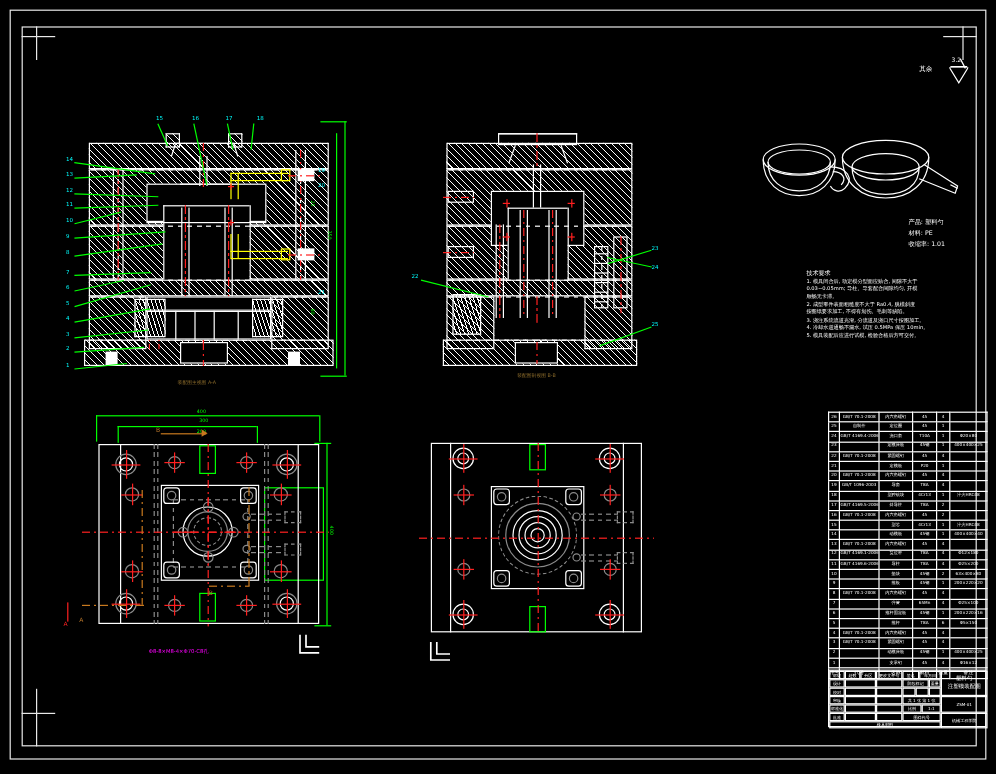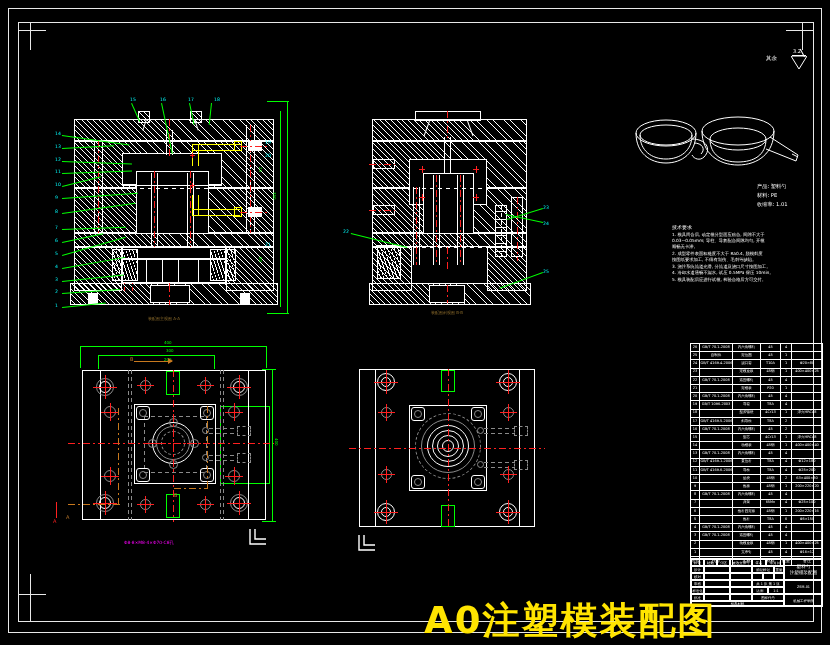--- a/index.html
+++ b/index.html
@@ -929,15 +929,14 @@
 
     <div class="tb-cell tb-big" style="left:93px;top:0;width:39px;height:21px;flex-direction:column;line-height:1.25;text-align:center;">
       <span id="dn1">塑料勺</span>
       <span id="dn2">注塑模装配图</span>
     </div>
     <div class="tb-cell" style="left:93px;top:21px;width:39px;height:14px;">ZSM-01</div>
     <div class="tb-cell" style="left:93px;top:35px;width:39px;height:13px;">机械工程学院</div>
     <div class="tb-cell" style="left:0;top:42px;width:93px;height:6px;">模具材料</div>
   </div>
 
-  <div class="abs big-title">A0注塑模装配图</div>
 
 </div>
 
 </body></html>

